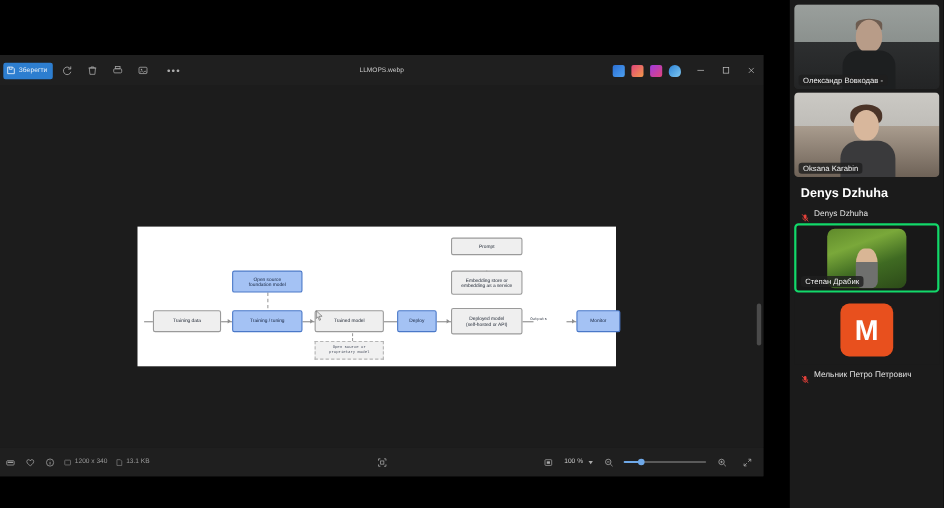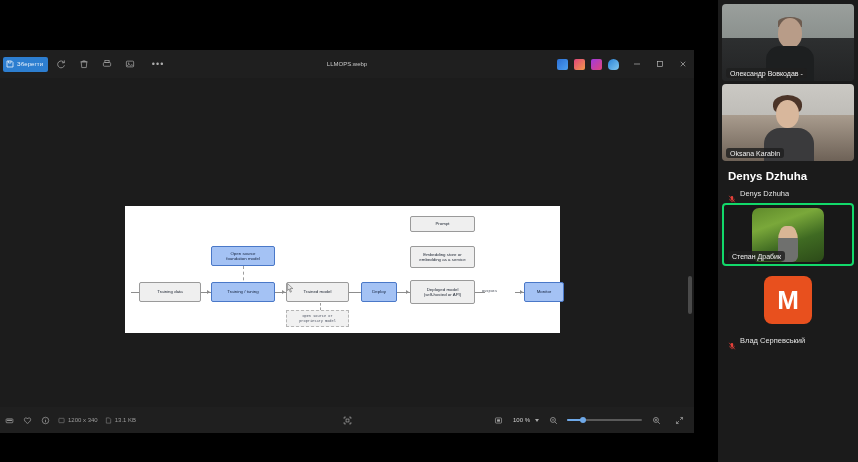--- a/index.html
+++ b/index.html
@@ -396,26 +396,26 @@
       <div class="photo-active">
         <div class="person"></div>
       </div>
       <div class="tile-name">Степан Драбик</div>
     </div>
 
     <div class="avatar-tile">
       <div class="avatar-sq">M</div>
     </div>
 
-
-
     <div class="plist-row">
       <span class="mic-off">
         <svg viewBox="0 0 16 16">
             <rect x="5.6" y="1.8" width="4.8" height="8" rx="2.4" fill="#e8413a"></rect>
             <path d="M3.4 7.6a4.6 4.6 0 0 0 9.2 0M8 12.2v2.2" stroke="#e8413a" stroke-width="1.3" fill="none"></path>
             <path d="M2.4 1.6l11.2 13" stroke="#e8413a" stroke-width="1.5"></path>
           </svg>
       </span>
-      <span class="pname">Влад Серпевський</span>
-    </div>
+      <span class="pname">Мельник Петро Петрович</span>
+    </div>
+
+
   </div>
 </div>
 
 </body></html>

